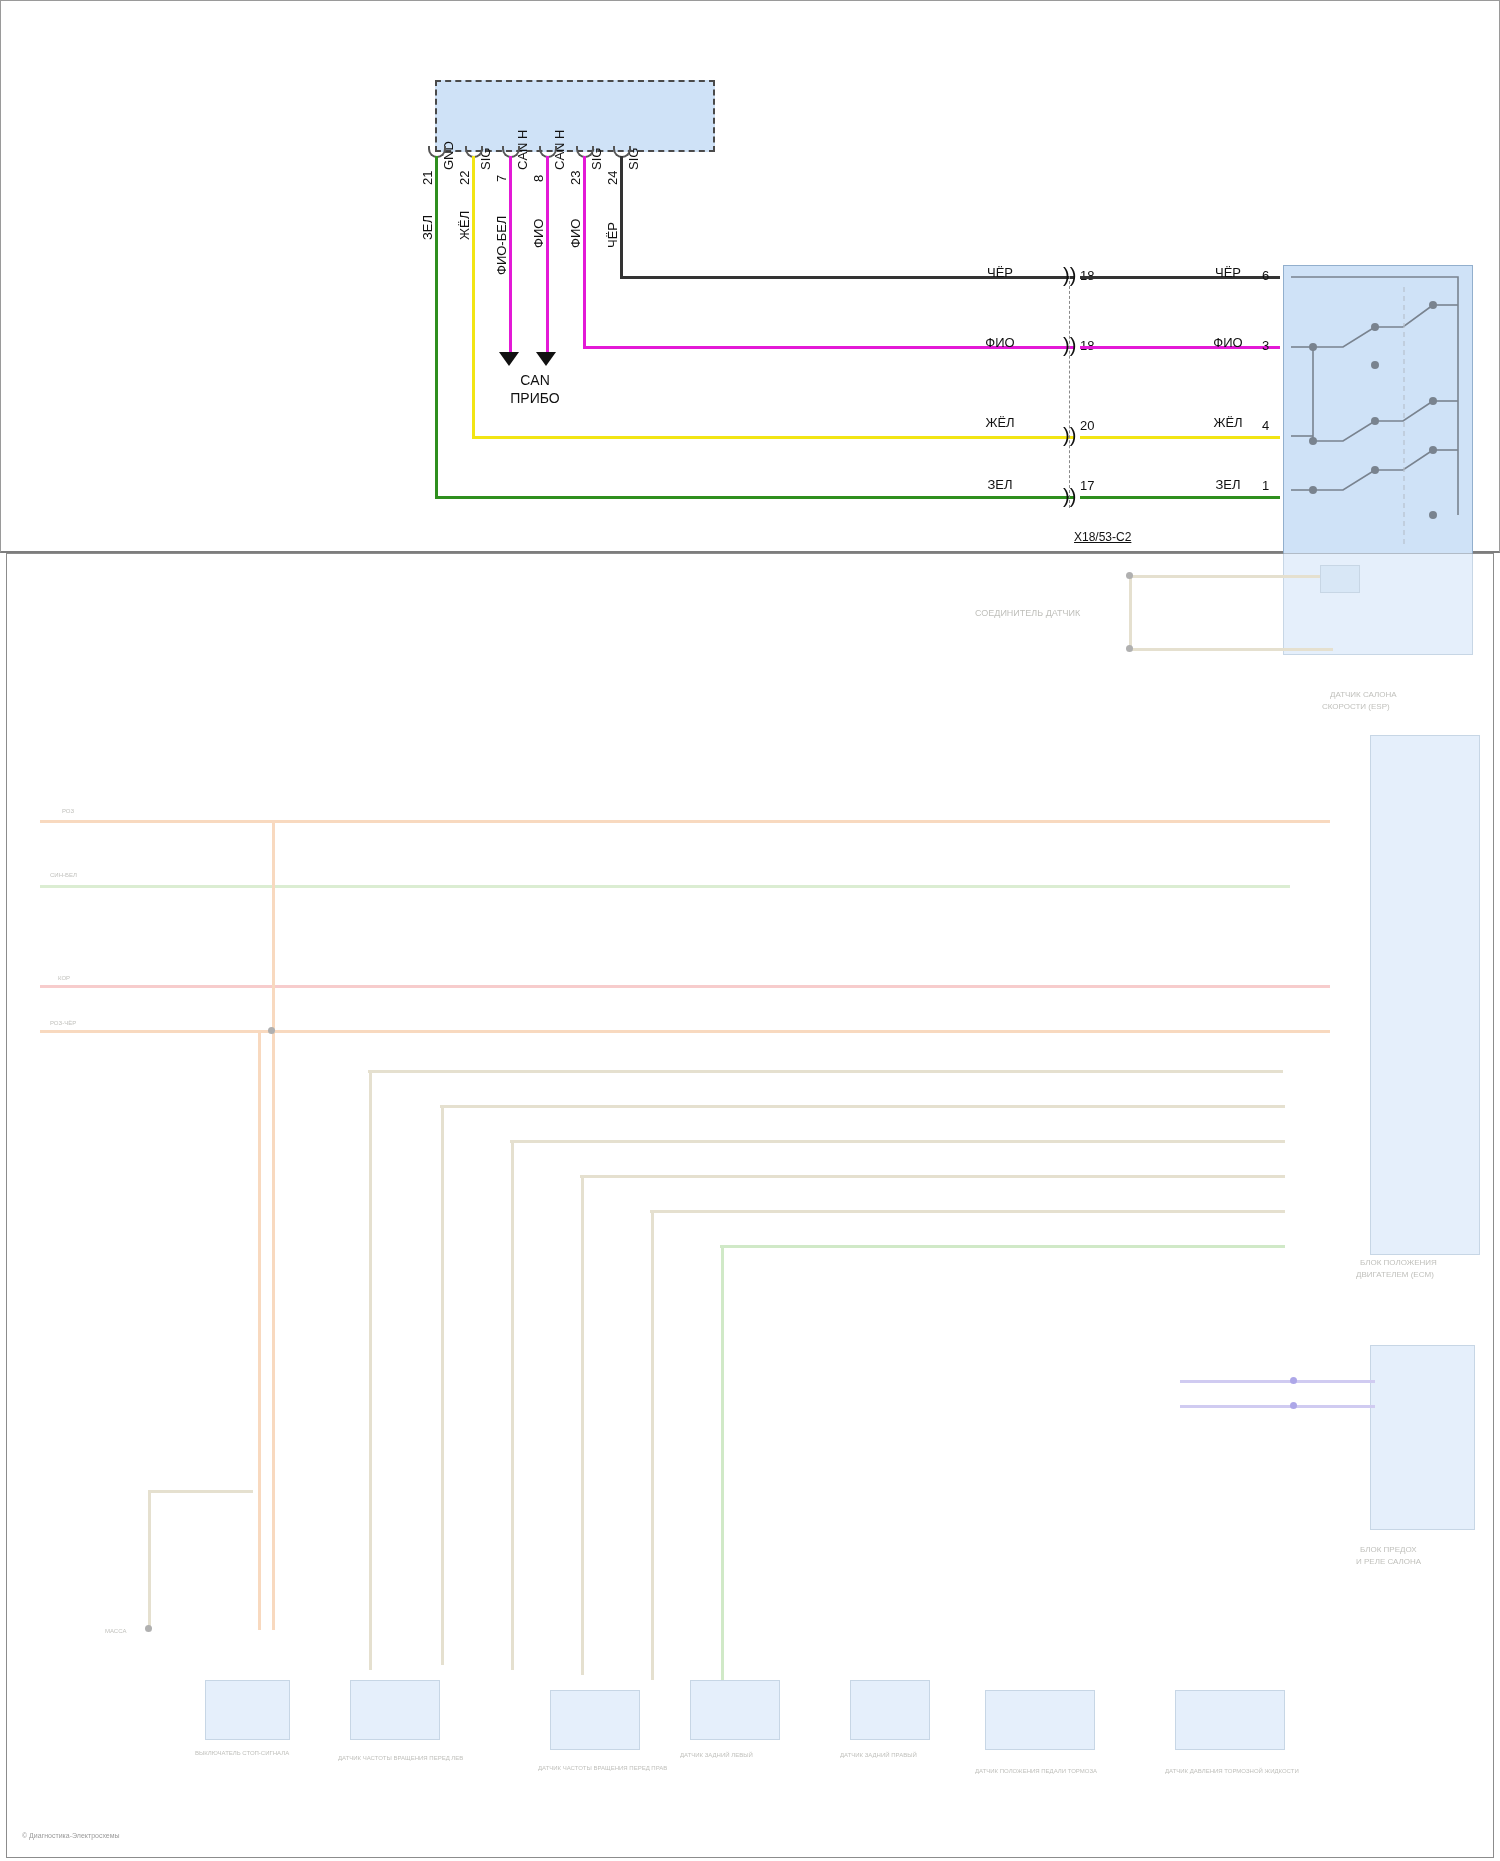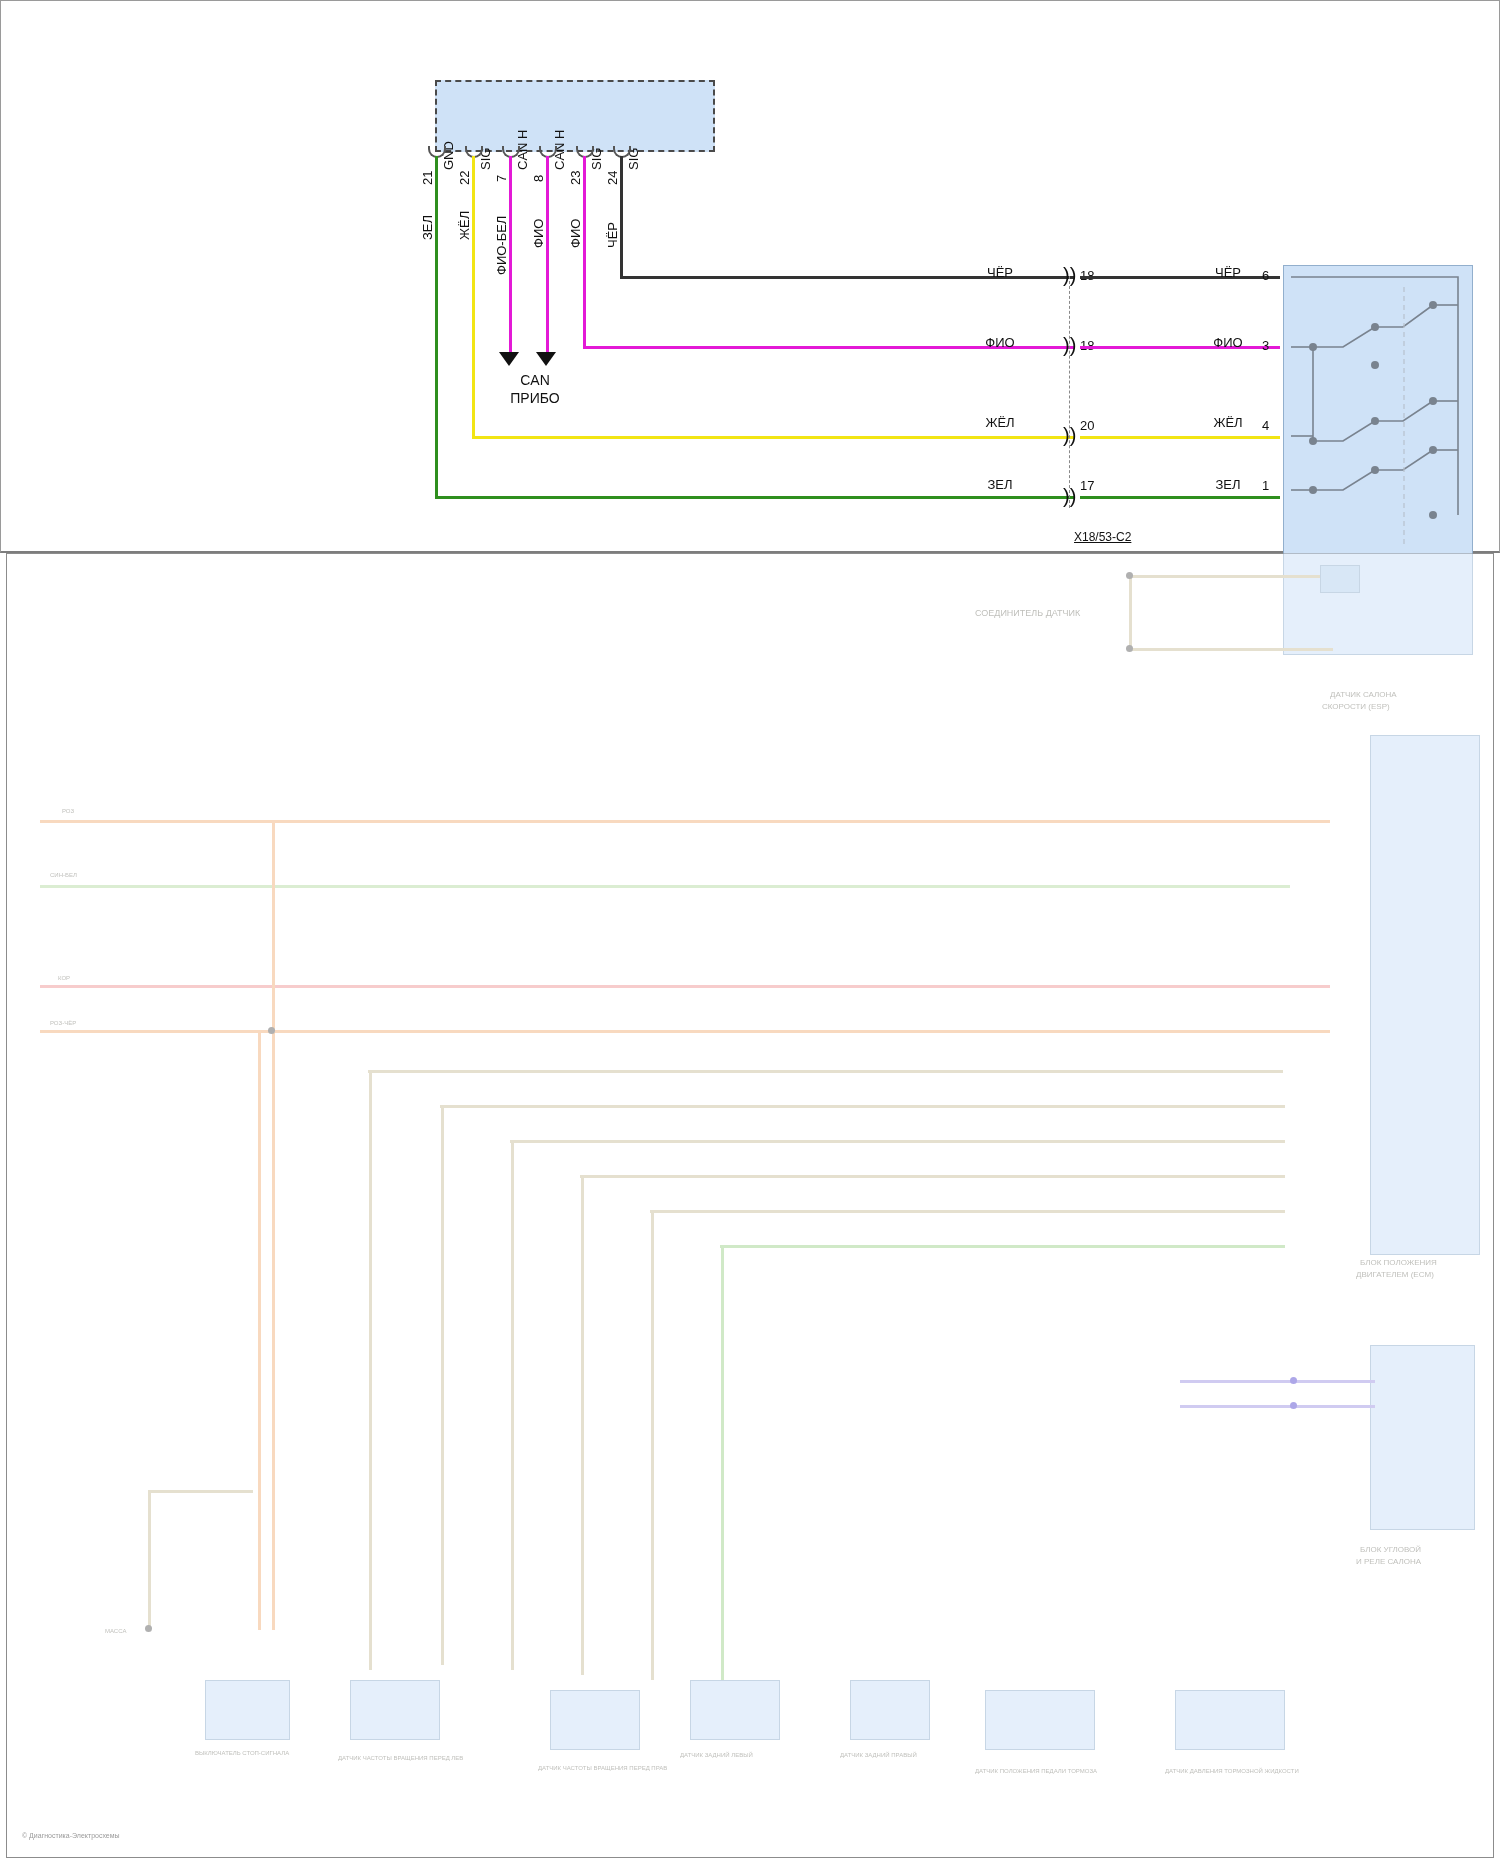--- a/index.html
+++ b/index.html
@@ -226,21 +226,21 @@
     <div class="gwire h" style="left:650px;top:1210px;width:635px;border-color:#cfc6a8;"></div>
     <div class="gwire h" style="left:720px;top:1245px;width:565px;border-color:#a9d79a;"></div>
     <div class="gwire v" style="left:369px;top:1070px;height:600px;border-color:#cfc6a8;"></div>
     <div class="gwire v" style="left:441px;top:1105px;height:560px;border-color:#cfc6a8;"></div>
     <div class="gwire v" style="left:511px;top:1140px;height:530px;border-color:#cfc6a8;"></div>
     <div class="gwire v" style="left:581px;top:1175px;height:500px;border-color:#cfc6a8;"></div>
     <div class="gwire v" style="left:651px;top:1210px;height:470px;border-color:#cfc6a8;"></div>
     <div class="gwire v" style="left:721px;top:1245px;height:440px;border-color:#a9d79a;"></div>
 
     <div class="gblk" style="left:1370px;top:1345px;width:105px;height:185px;"></div>
-    <div class="ghost-txt" style="left:1360px;top:1545px;font-size:8px;">БЛОК УГЛОВОЙ</div>
+    <div class="ghost-txt" style="left:1360px;top:1545px;font-size:8px;">БЛОК ПРЕДОХ</div>
     <div class="ghost-txt" style="left:1356px;top:1557px;font-size:8px;">И РЕЛЕ САЛОНА</div>
     <div class="gwire h" style="left:1180px;top:1380px;width:195px;border-color:#a9a0e6;"></div>
     <div class="gwire h" style="left:1180px;top:1405px;width:195px;border-color:#a9a0e6;"></div>
     <div class="gdot" style="left:1290px;top:1377px;background:#6b5fd6;"></div>
     <div class="gdot" style="left:1290px;top:1402px;background:#6b5fd6;"></div>
 
     <div class="gblk" style="left:205px;top:1680px;width:85px;height:60px;"></div>
     <div class="ghost-txt" style="left:195px;top:1750px;">ВЫКЛЮЧАТЕЛЬ СТОП-СИГНАЛА</div>
 
     <div class="gblk" style="left:350px;top:1680px;width:90px;height:60px;"></div>

